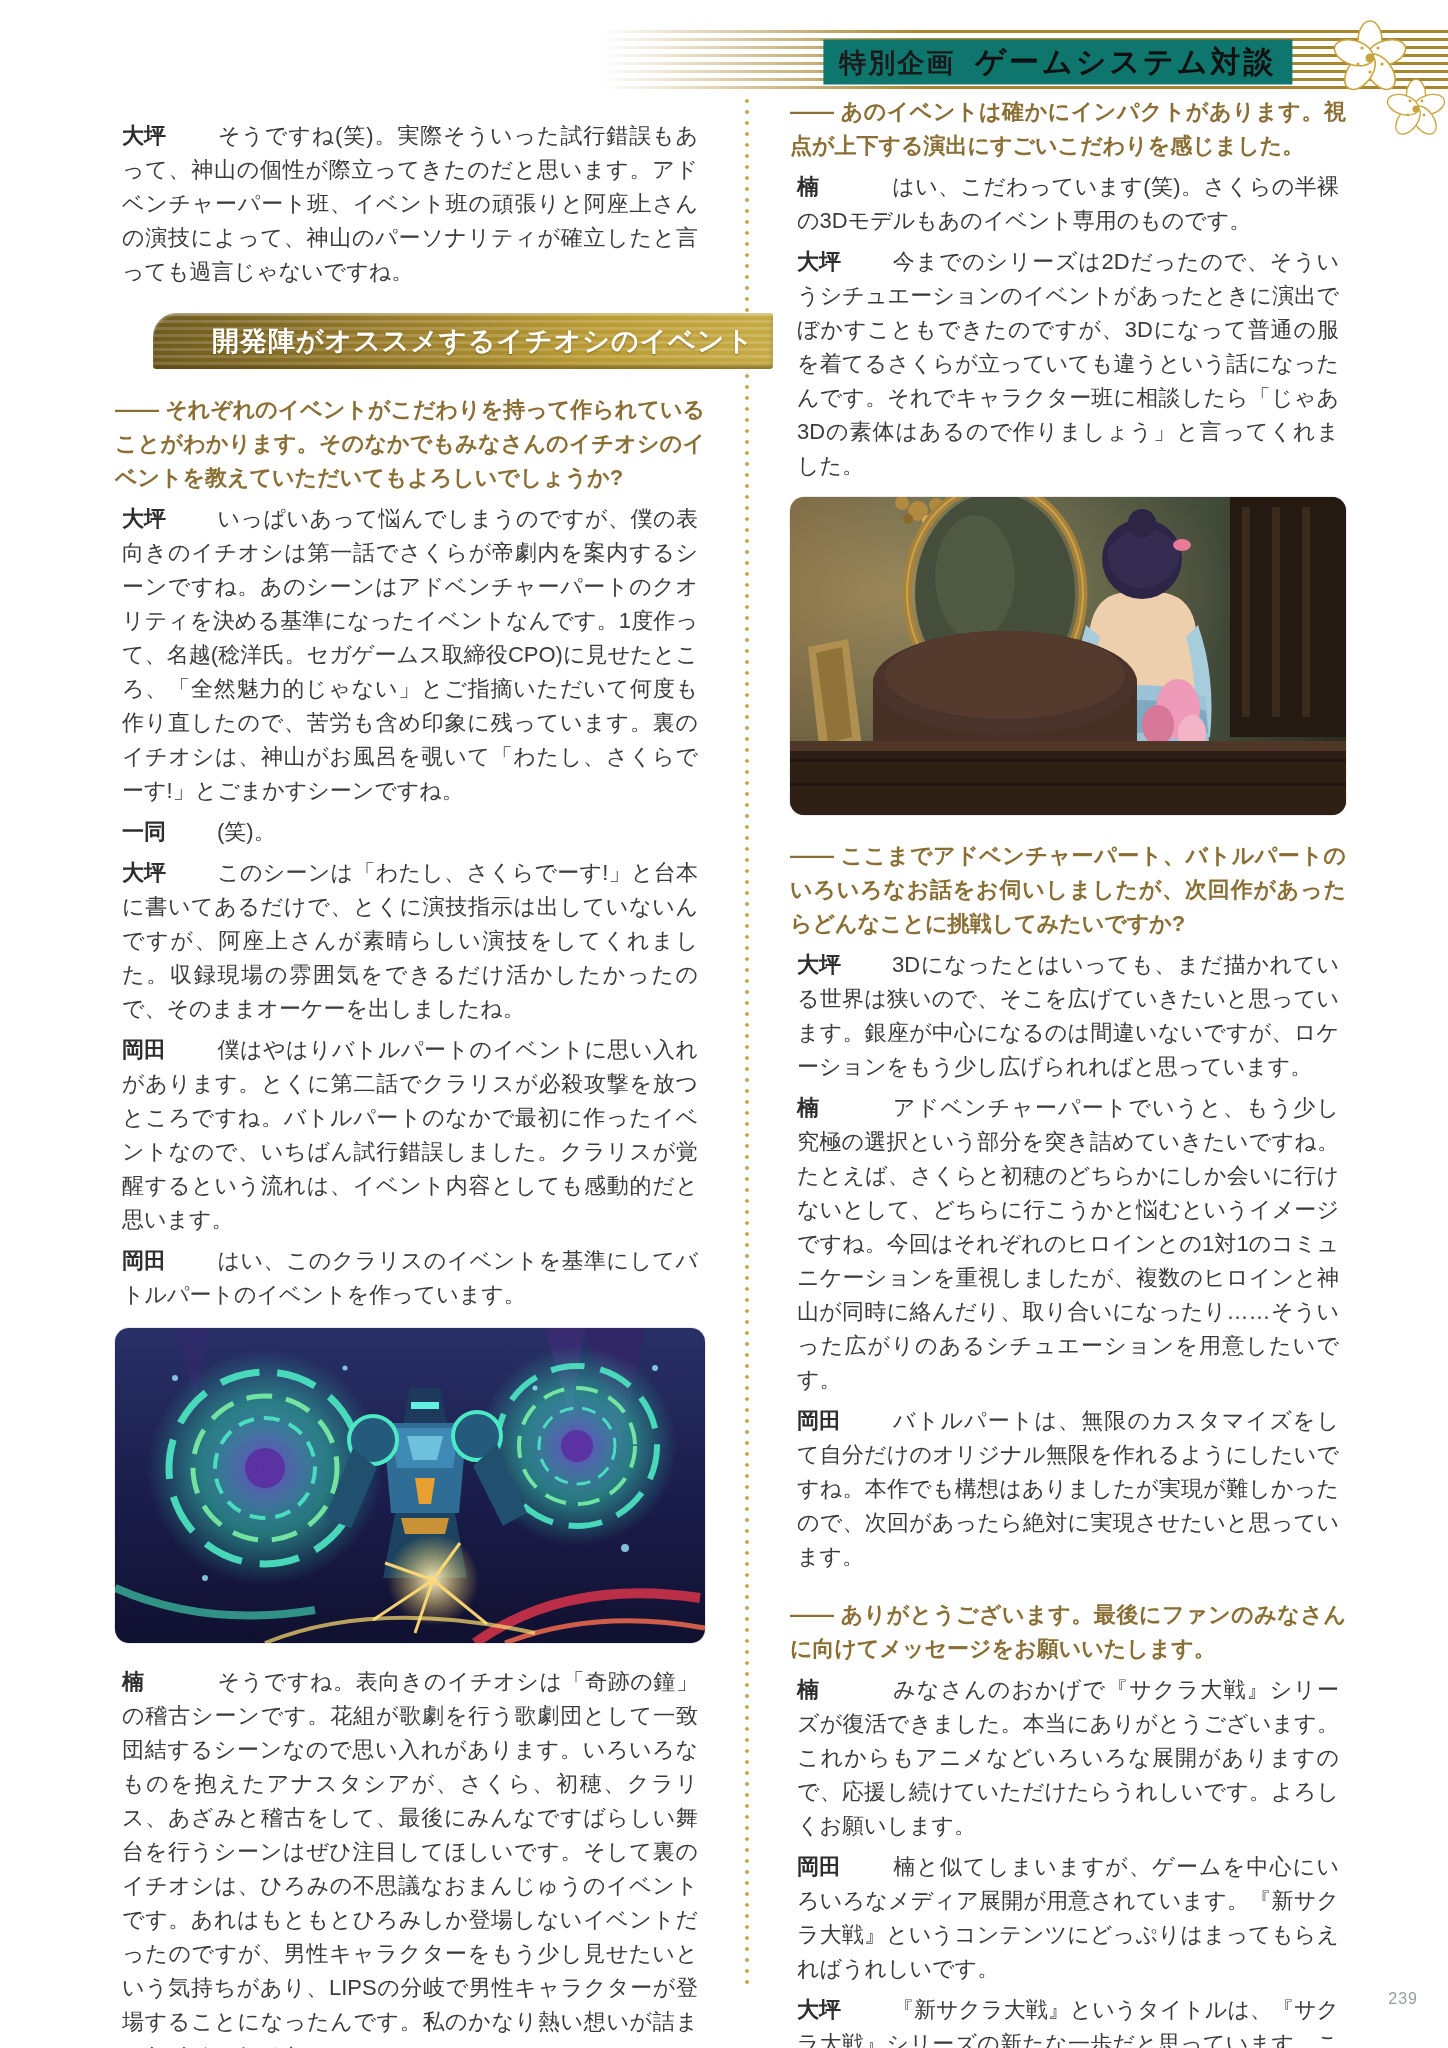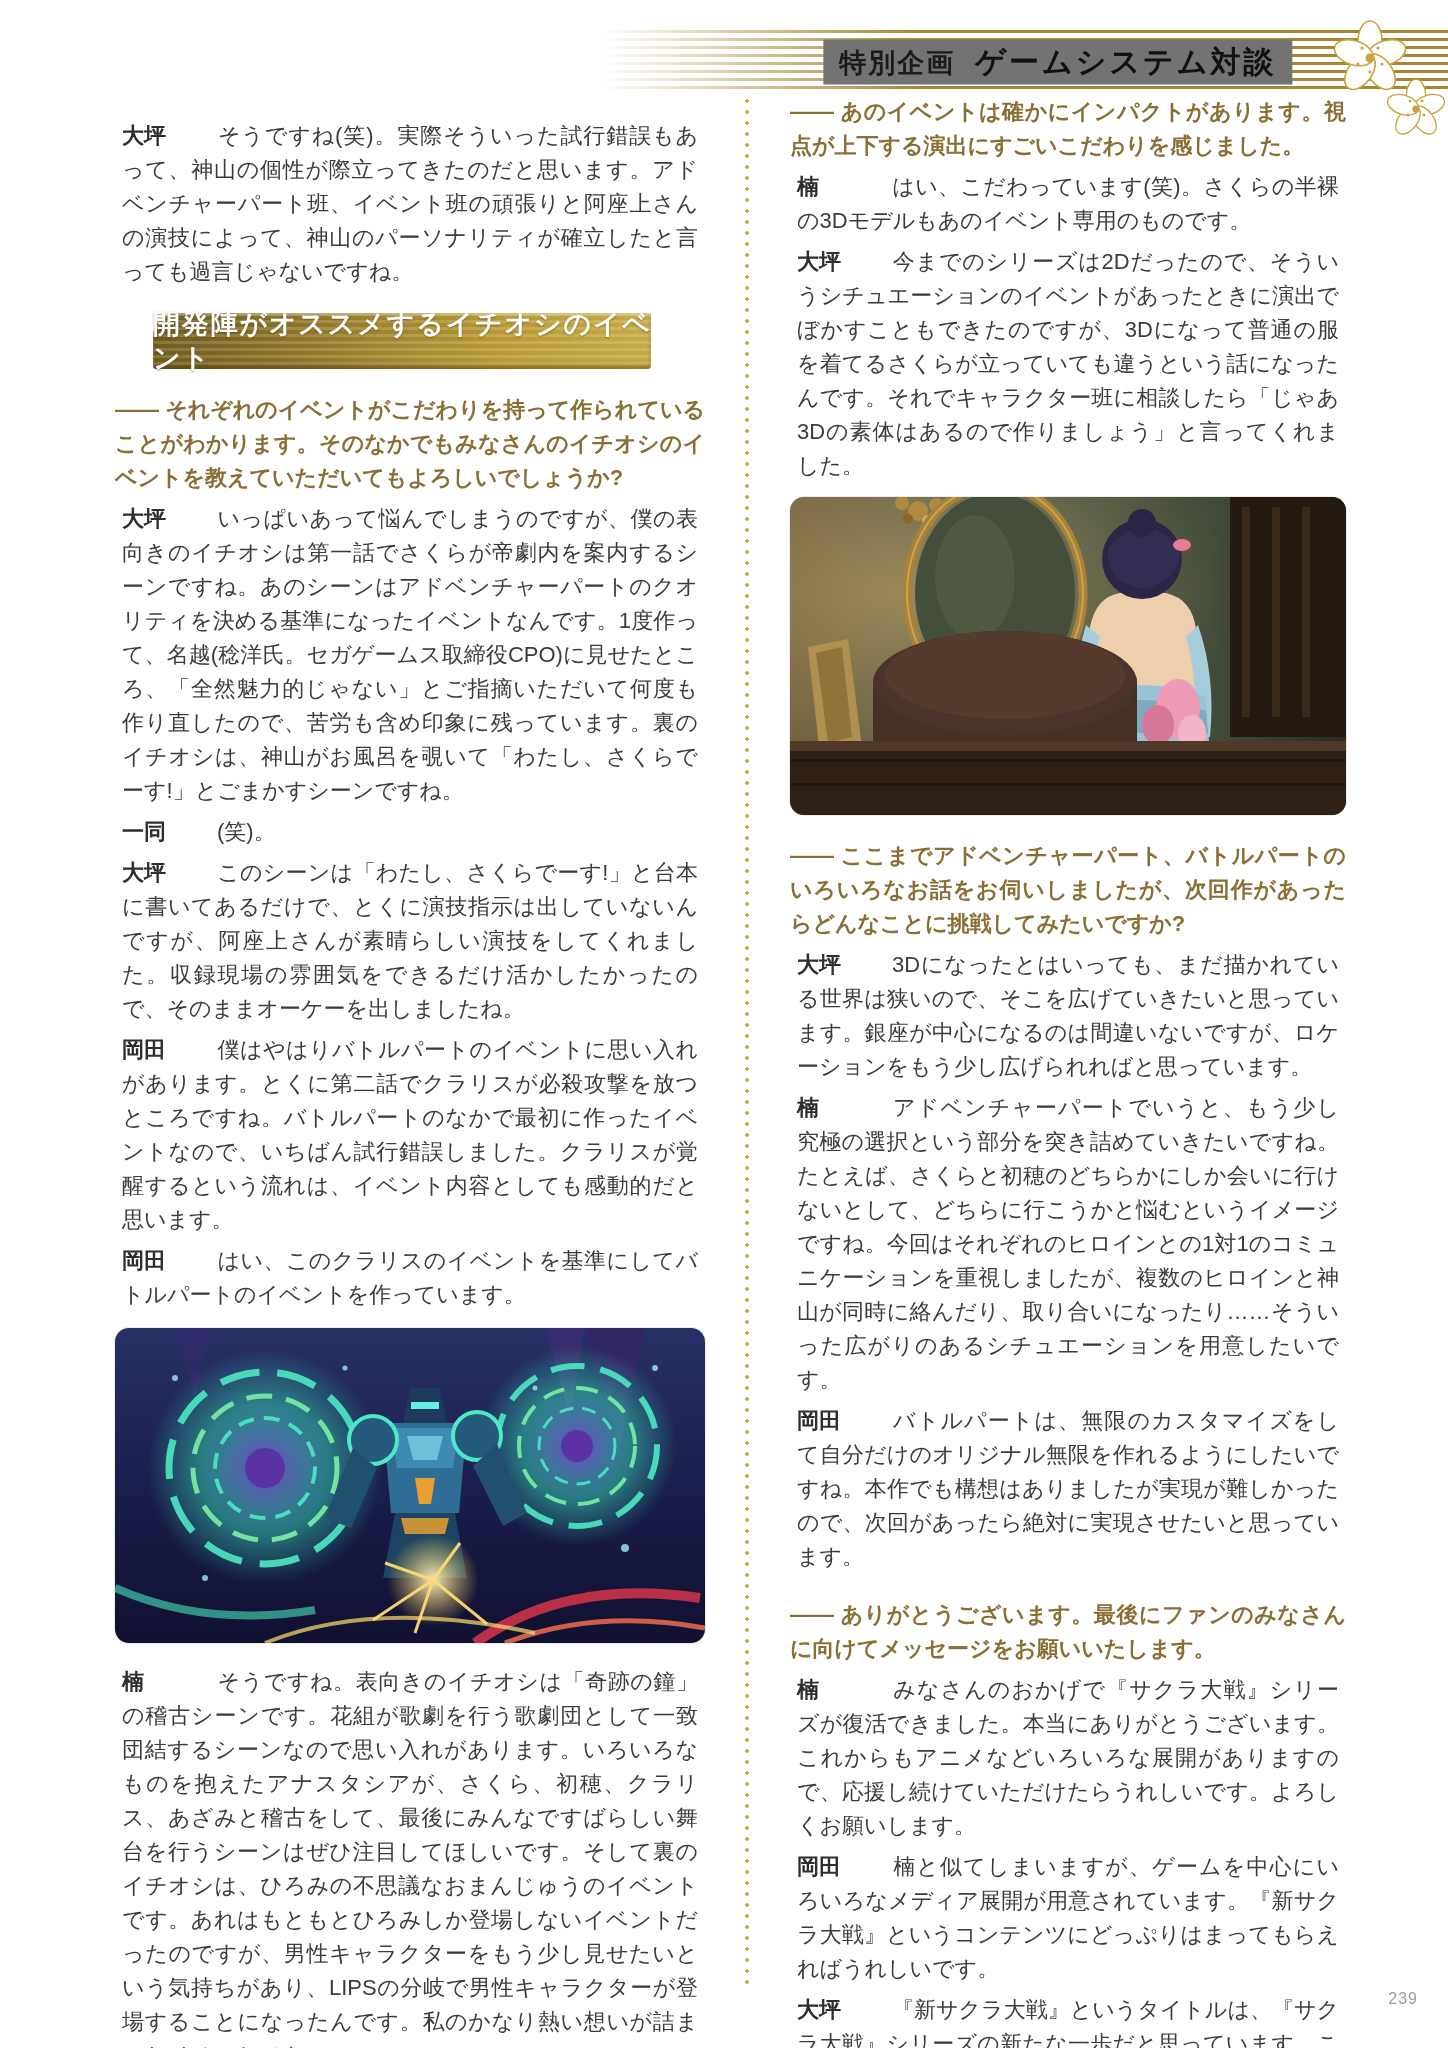--- a/index.html
+++ b/index.html
@@ -19,21 +19,21 @@
   .header-stripes{
     position:absolute;inset:0;
     background:repeating-linear-gradient(to bottom,#a8862e 0 3px,rgba(168,134,46,0) 3px 8px);
   }
   .header-stripes:before{
     content:"";position:absolute;inset:0;
     background:linear-gradient(to right,#ffffff 0,rgba(255,255,255,0) 38%);
   }
   .header-text{
     position:absolute;top:50%;left:54%;transform:translate(-50%,-50%);
-    background:#737373;padding:2px 16px;white-space:nowrap;
+    background:#0f766e;padding:2px 16px;white-space:nowrap;
     display:flex;align-items:baseline;gap:20px;
   }
   .header-tag{
     font-family:"Liberation Serif","DejaVu Serif",serif;
     font-size:27px;font-weight:bold;color:#1a1a1a;letter-spacing:2px;
   }
   .header-title{
     font-family:"Liberation Serif","DejaVu Serif",serif;
     font-size:30px;font-weight:bold;color:#111;letter-spacing:3px;
   }
@@ -43,27 +43,27 @@
   .col-left{left:115px;top:112px;}
   .col-right{left:790px;top:95px;width:556px;}
   .para{margin:7px;}
   .speaker{display:inline-block;min-width:95px;font-weight:bold;color:#2e2e2e;}
   .question{
     margin:24px 0 4px 0;font-weight:bold;color:#8a6f35;
   }
   .question:first-child{margin-top:0;}
   
   .banner{
-    margin:24px 4px 18px 38px;height:56px;width:498px;
+    margin:24px 4px 18px 38px;height:56px;width:580px;
     border-radius:24px 3px 3px 3px;
     background:
       repeating-linear-gradient(to bottom,rgba(255,255,255,0.16) 0 3px,rgba(255,255,255,0) 3px 7px),
       linear-gradient(100deg,#6d5a1e 0%,#95792a 35%,#b99a33 70%,#c7ab45 100%);
     box-shadow:inset 0 2px 3px rgba(255,255,255,.35), inset 0 -3px 4px rgba(60,45,5,.45);
-    display:flex;align-items:center;justify-content:center;
+    display:flex;align-items:center;justify-content:center;padding-left:40px;
   }
   .banner span{
     color:#ffffff;font-weight:bold;font-size:27px;letter-spacing:1px;
     text-shadow:0 1px 2px rgba(90,70,10,.6);
   }
   
   .figure{
     width:100%;border-radius:14px;overflow:hidden;line-height:0;
     box-shadow:0 0 0 1px rgba(0,0,0,.08);
   }

